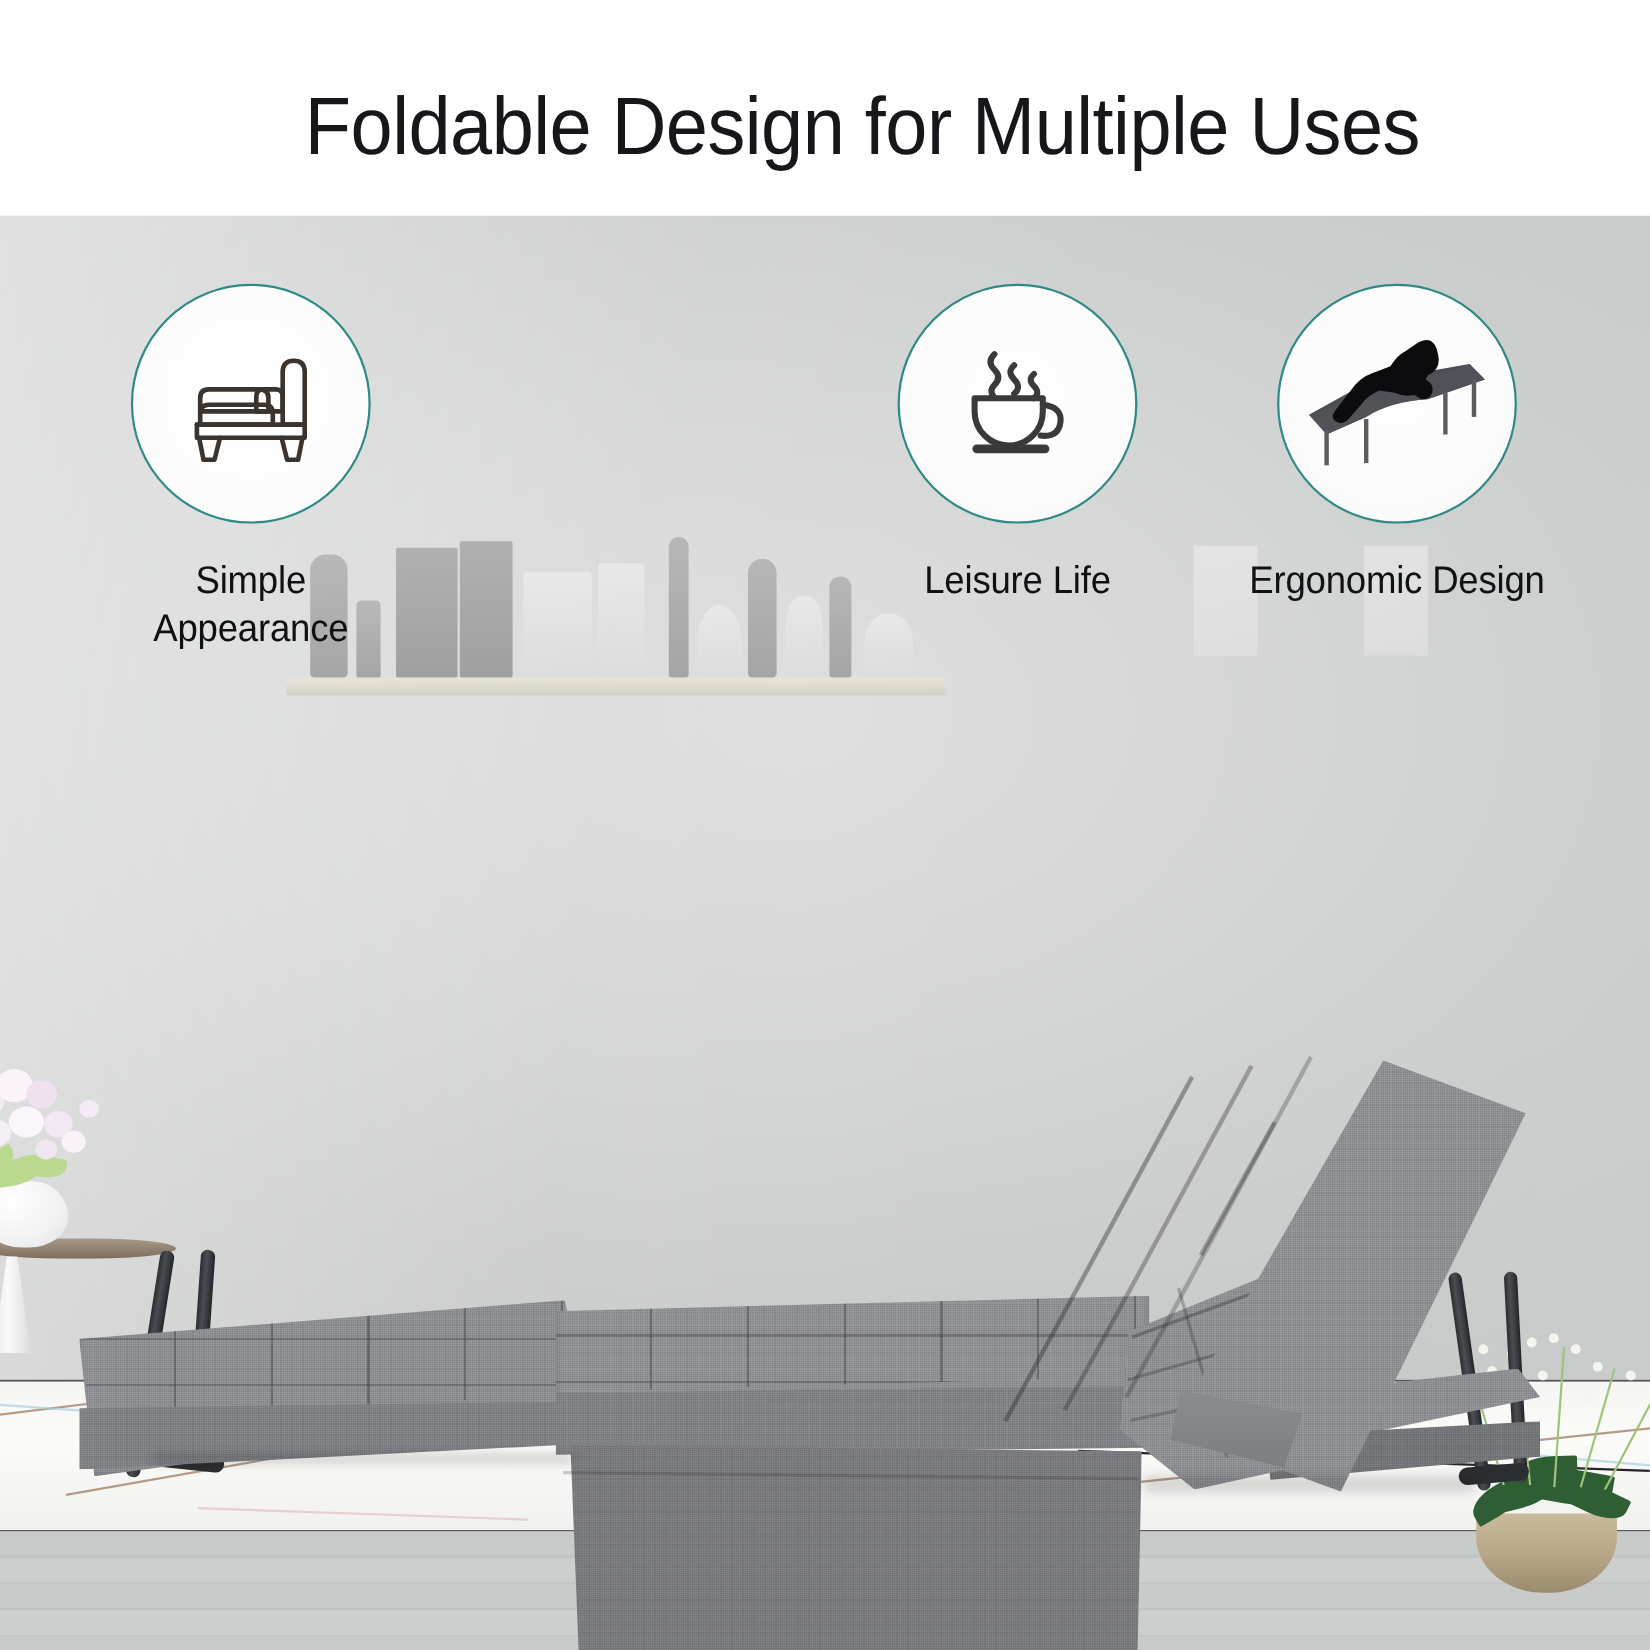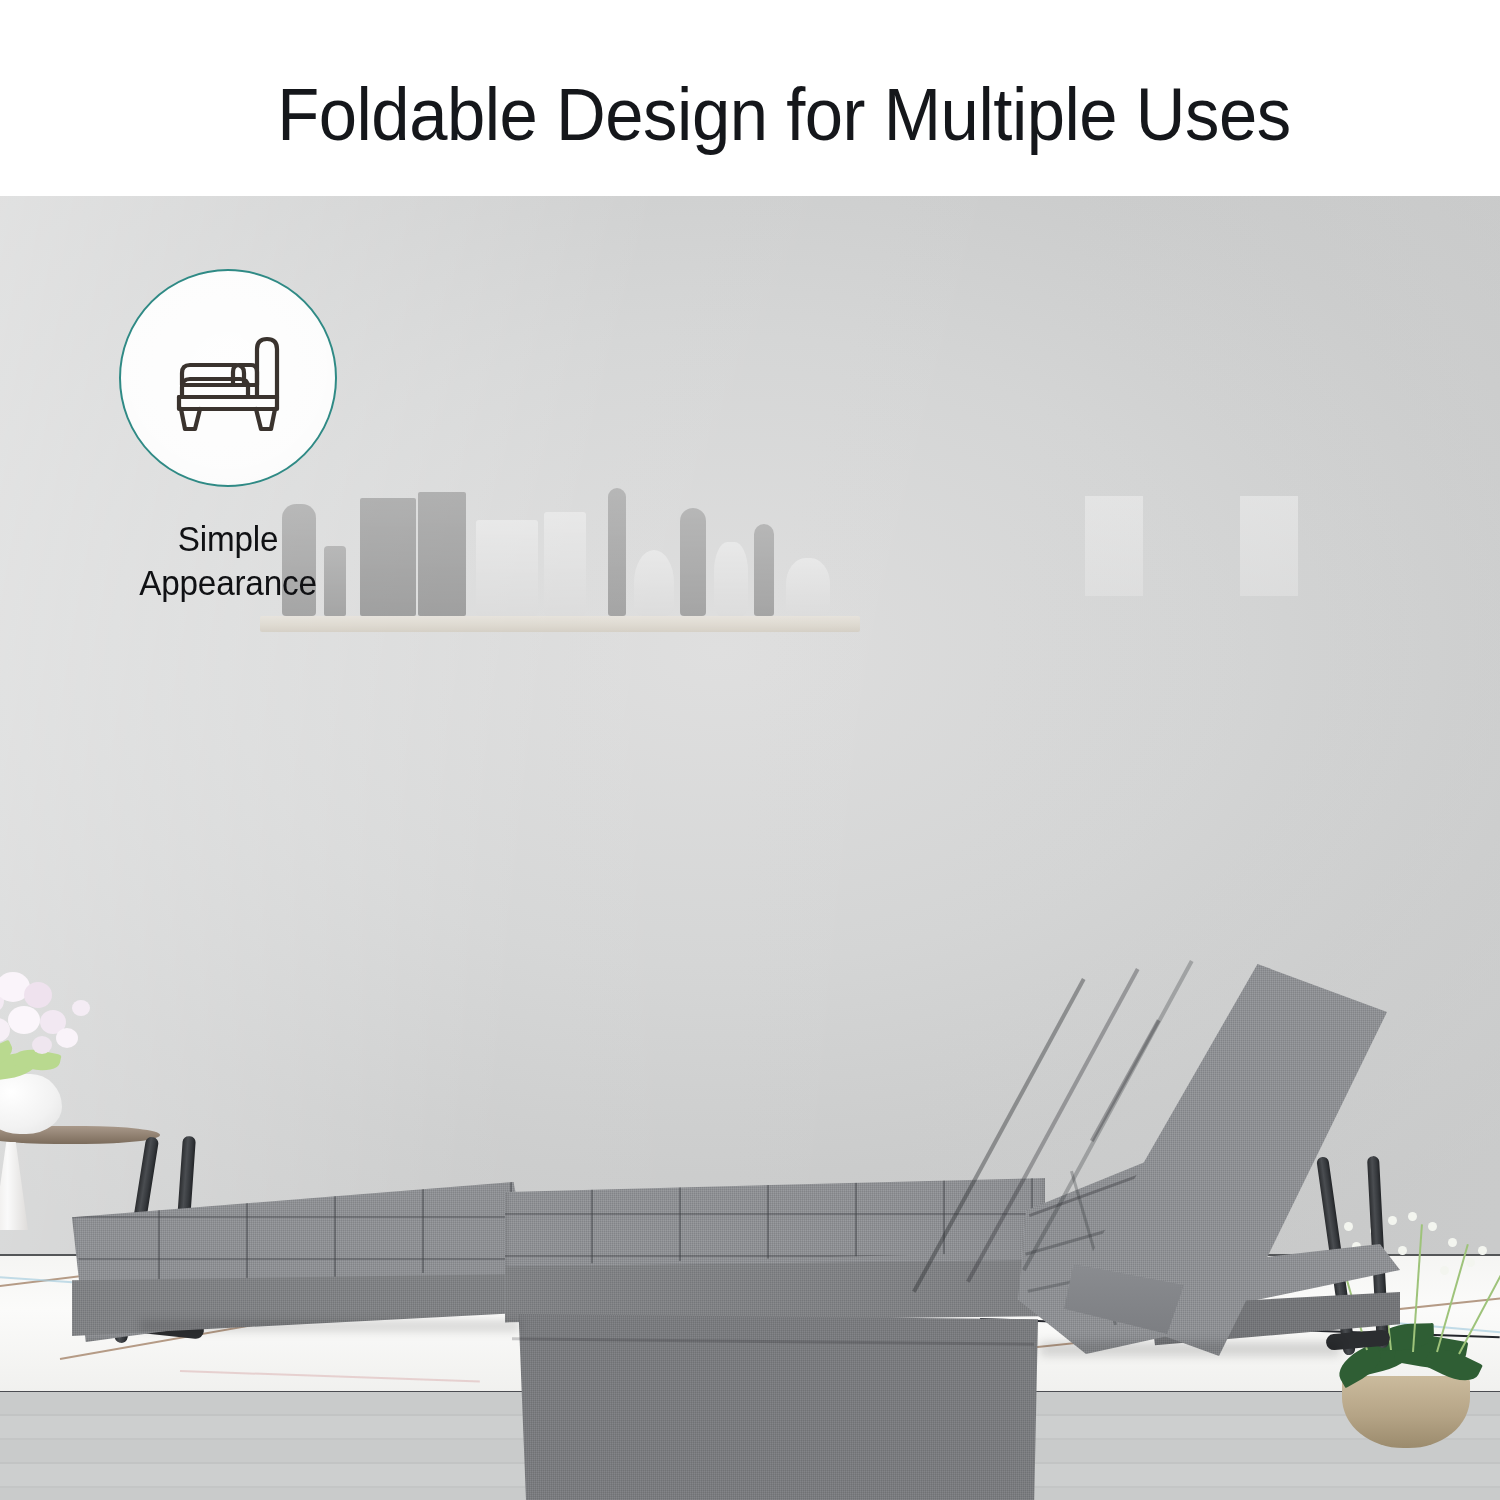--- a/index.html
+++ b/index.html
@@ -155,21 +155,21 @@
 
   .leg {
     position:absolute;
     background: linear-gradient(90deg,#2b2d30 0%, #4a4d51 40%, #35383c 75%, #222427 100%);
     border-radius:6px;
   }
 
   
   #feature-row {
     position:absolute;
-    left:0; top:269px;
+    left:0; top:258px;
     width:1220px; height:340px;
     z-index:30;
     display:flex;
     justify-content:center;
     align-items:flex-start;
     text-decoration:underline;
   }
   .feature { position:absolute; top:0; width:230px; text-align:center; }
   .circle {
     position:relative;
@@ -381,16 +381,70 @@
 
             <path d="M18 86 l4 20 h10 l5 -20"></path>
             <path d="M112 86 l-4 20 h-10 l-5 -20"></path>
           </g>
         </svg>
       </div>
       <div class="flabel">Simple Appearance</div>
     </div>
 
 
-
+    <div class="feature" style="left:810px;">
+      <div class="circle">
+        <svg width="126" height="126" viewBox="0 0 126 126">
+          <g fill="none" stroke="#3a3a3a" stroke-width="5.5" stroke-linecap="round" stroke-linejoin="round">
+
+            <path d="M42 18 q-7 7 0 14 q7 7 0 14 q-5 5 -1 10"></path>
+            <path d="M60 28 q-7 6 0 13 q7 7 0 13"></path>
+            <path d="M78 36 q-6 5 0 11 q6 6 0 11"></path>
+
+            <path d="M24 58 h62 v12 a31 31 0 0 1 -62 0 z"></path>
+
+            <path d="M86 64 q18 2 16 16 q-2 14 -18 12"></path>
+
+            <path d="M26 104 h62" stroke-width="8"></path>
+          </g>
+        </svg>
+      </div>
+      <div class="flabel">Leisure Life</div>
+    </div>
+
+    <div class="feature" style="left:1155px;">
+      <div class="circle">
+        <svg width="168" height="132" viewBox="0 0 168 132">
+
+          <path d="M4 76 L58 46 L150 30 L164 44 L112 62 Q78 64 56 78 L20 94 Z" fill="#4a4d51"></path>
+          <path d="M4 76 L20 94 L56 78 Q78 64 112 62 L164 44 L150 30 Z" fill="#55585c" opacity="0.55"></path>
+
+          <rect x="18" y="90" width="4" height="32" fill="#5a5d61"></rect>
+          <rect x="54" y="80" width="4" height="40" fill="#5a5d61"></rect>
+          <rect x="126" y="56" width="4" height="38" fill="#5a5d61"></rect>
+          <rect x="152" y="44" width="4" height="34" fill="#5a5d61"></rect>
+
+          <path d="M104 10
+                   q12 -6 16 6
+                   q4 12 -6 20
+                   l-4 8
+                   q8 4 6 12
+                   q-2 6 -10 6
+                   l-6 -4
+                   q-10 2 -18 -2
+                   l-14 -2
+                   q-10 4 -16 12
+                   l-12 14
+                   q-6 6 -12 2
+                   q-5 -4 0 -10
+                   l14 -18
+                   q8 -12 20 -16
+                   l16 -6
+                   q6 -10 14 -14
+                   q6 -4 12 -8 z" fill="#0c0c0e"></path>
+          <path d="M112 14 q10 2 10 12 q0 10 -10 14 q-8 3 -12 -4 q-4 -10 4 -18 q3 -4 8 -4 z" fill="#0c0c0e"></path>
+        </svg>
+      </div>
+      <div class="flabel wide">Ergonomic Design</div>
+    </div>
 
   </div>
 </div>
 
 </body></html>

